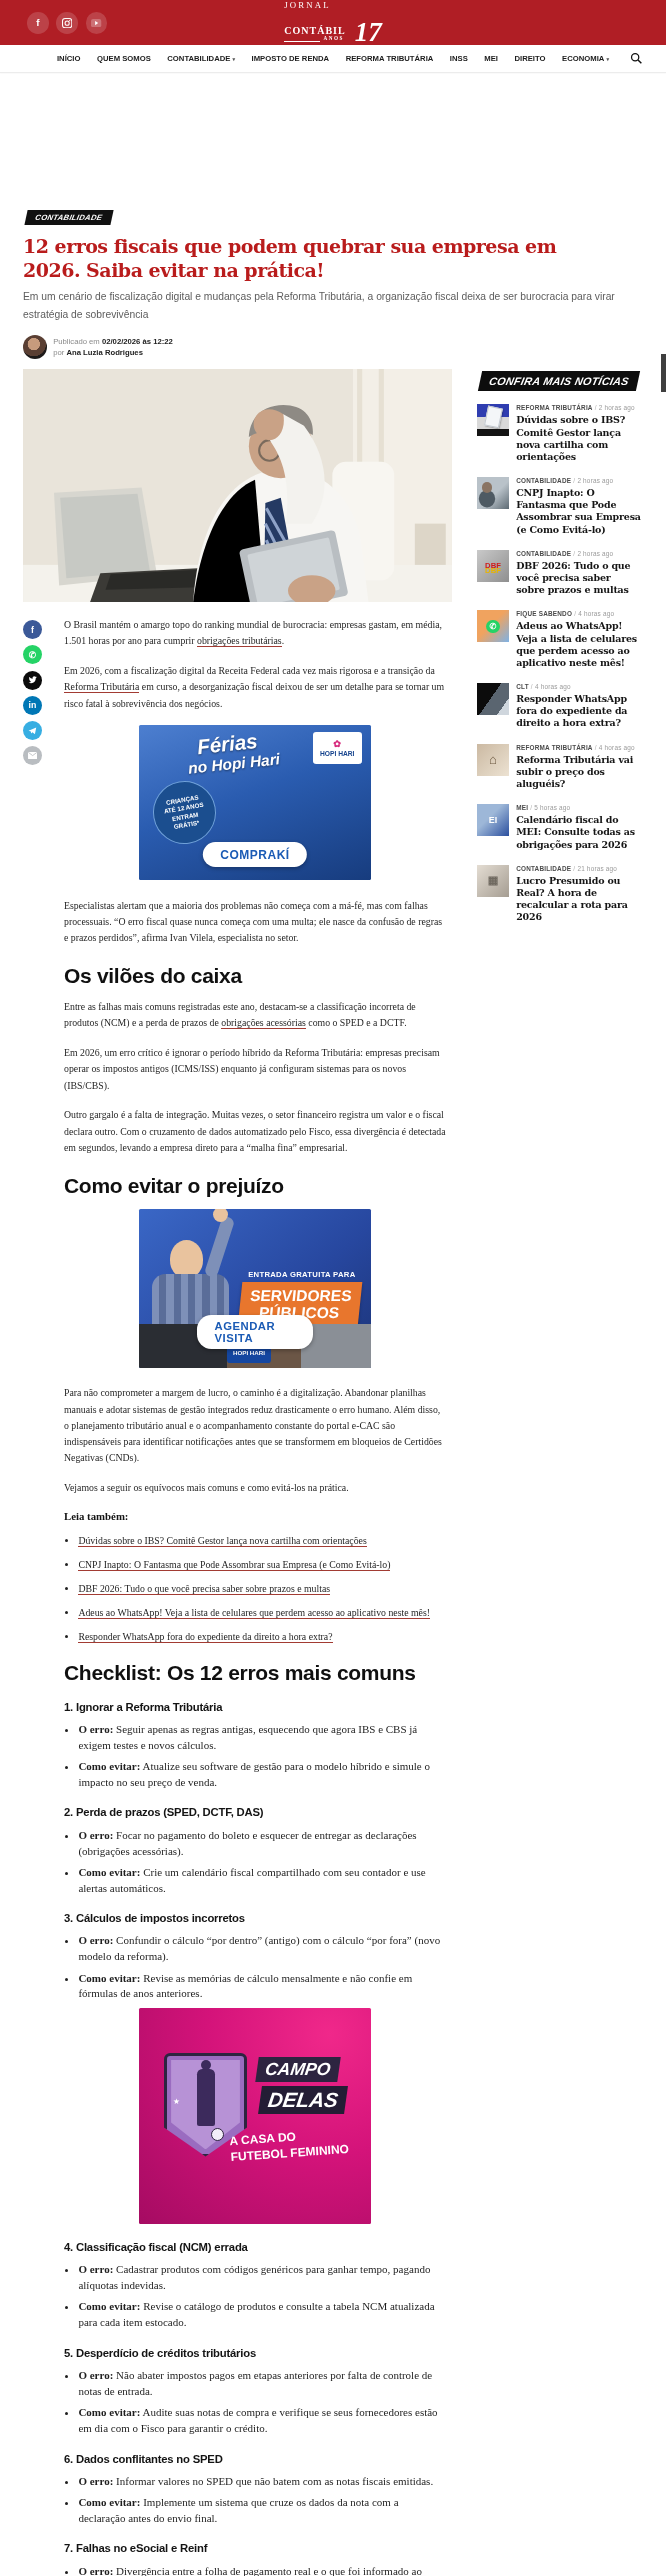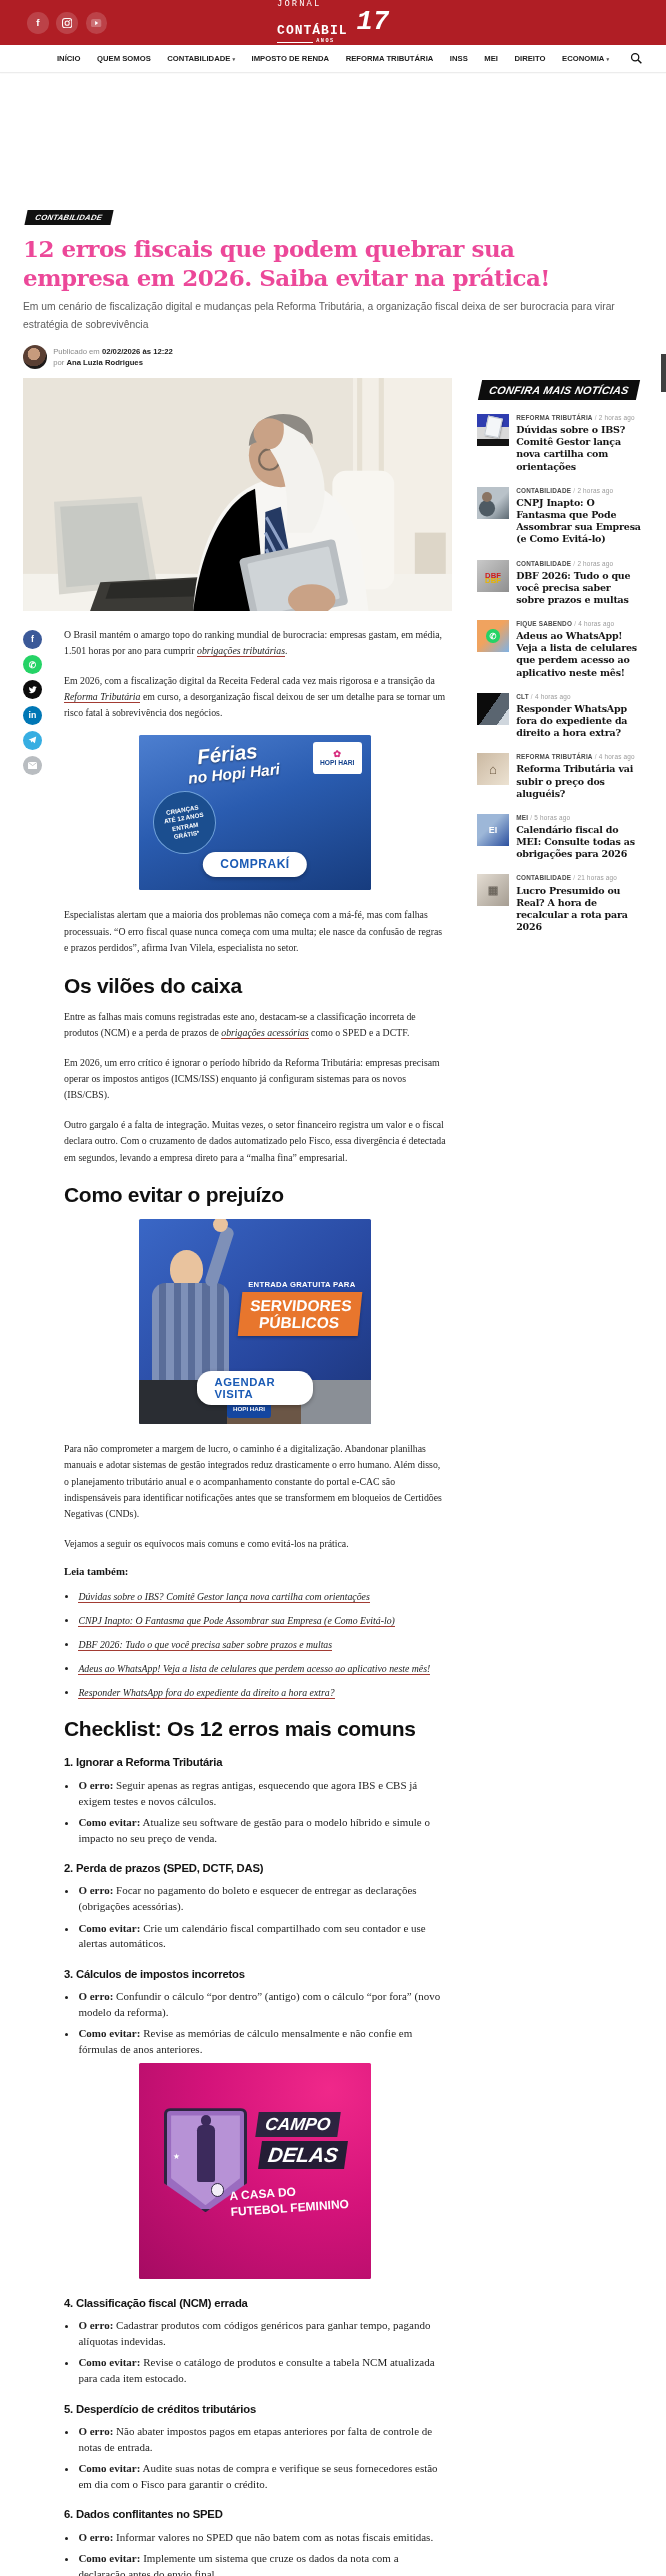--- a/index.html
+++ b/index.html
@@ -2,37 +2,37 @@
 <html lang="pt-BR" style="font-size:8.2px"><head>
 <meta charset="utf-8">
 <style>
   html,body{margin:0;padding:0;}
   body{width:666px;background:#fff;color:#222;font-family:"Liberation Serif",serif;position:relative;}
   
   .topbar{background:#b01e25;height:45px;position:relative;display:flex;align-items:center;justify-content:center;}
   .socials{position:absolute;left:27px;top:12px;display:flex;gap:7.7px;}
   .soc{width:21.6px;height:21.6px;border-radius:50%;background:rgba(255,255,255,.16);color:#fff;display:flex;align-items:center;justify-content:center;font-family:"Liberation Sans",sans-serif;font-weight:bold;font-size:9.8px;cursor:pointer;}
   .soc svg{display:block;}
-  .logo{color:#fff;font-family:Liberation Mono, monospace;display:flex;align-items:center;gap:9px;cursor:pointer;}
+  .logo{color:#fff;font-family:Liberation Serif, serif;display:flex;align-items:flex-end;gap:9px;cursor:pointer;}
   .logo-left{text-align:left;line-height:1;}
   .logo-l1{font-size:8.8px;letter-spacing:2.1px;font-weight:400;}
-  .logo-l2{font-size:13px;font-weight:700;letter-spacing:1px;margin-top:16px;}
+  .logo-l2{font-size:10px;font-weight:700;letter-spacing:1px;margin-top:16px;}
   .logo-rule{border-top:1px solid #fff;margin-top:2.6px;width:36px;display:inline-block;}
   .logo-anos{font-size:5.2px;font-weight:700;letter-spacing:1.5px;vertical-align:1.5px;margin-left:3.1px;}
   .logo-num{font-size:27px;font-weight:700;font-style:italic;line-height:.9;}
   
   .nav{height:27px;background:#fff;border-bottom:0.5px solid #ececec;display:flex;align-items:center;justify-content:center;gap:16.5px;font-family:"Liberation Sans",sans-serif;font-weight:700;font-size:7.7px;color:#1b1b1b;position:relative;box-shadow:0 0.5px 1.5px rgba(0,0,0,.06);}
   .nav-item{cursor:pointer;white-space:nowrap;display:flex;align-items:center;gap:2.1px;}
   .caret{font-size:5.2px;color:#555;}
   .search-btn{position:absolute;right:24px;top:7.2px;cursor:pointer;}
   
   .top-ad-slot{height:137px;}
   .page{padding:0 26px 0 23px;}
   .badge{display:inline-block;background:#111;color:#fff;font-family:"Liberation Sans",sans-serif;font-style:italic;font-weight:700;font-size:7.7px;letter-spacing:0.3px;padding:3.1px 9.3px;transform:skewX(-12deg);margin-left:3.1px;}
-  h1.title{font-family:"DejaVu Serif",serif;font-weight:700;font-size:23px;line-height:1.22;letter-spacing:-0.5px;color:#ec4899;margin:10.3px 0 6.2px;width:592px;}
+  h1.title{font-family:"DejaVu Serif",serif;font-weight:700;font-size:19px;line-height:1.22;letter-spacing:-0.5px;color:#b91c1c;margin:10.3px 0 6.2px;width:592px;}
   .subtitle{font-family:"Liberation Sans",sans-serif;font-size:10.3px;line-height:1.75;color:#5d5d5d;width:611px;margin:0 0 11.3px;}
   .byline{display:flex;align-items:center;gap:6.2px;margin:2.1px 0 9.3px;font-family:"Liberation Sans",sans-serif;font-size:7.7px;color:#8a8a8a;}
   .avatar{width:24px;height:24px;border-radius:50%;background:radial-gradient(circle at 45% 38%,#c79b7d 0 30%,#5a3f33 32% 60%,#1d1a19 62%);flex:none;}
   .byline b{color:#222;}
   .byline .line{line-height:1.45;}
   
   .columns{display:flex;align-items:flex-start;}
   .main{width:429px;flex:none;}
   .hero{width:429px;height:233px;overflow:hidden;background:#e9e4da;}
   .sidebar{width:164px;flex:none;margin-left:25px;}
@@ -61,41 +61,41 @@
   .sb-meta .sep{color:#b3b3b3;font-weight:400;margin:0 2.1px;}
   .sb-meta .time{color:#9a9a9a;font-weight:400;}
   .sb-title{font-family:"DejaVu Serif",serif;font-weight:700;font-size:9.5px;line-height:1.28;color:#161616;margin-top:3.1px;letter-spacing:-0.2px;}
   
   .article{position:relative;margin-top:15.5px;}
   .share{position:absolute;left:0;top:3.1px;display:flex;flex-direction:column;gap:6.2px;}
   .share .sbtn{width:19px;height:19px;border-radius:50%;color:#fff;display:flex;align-items:center;justify-content:center;font-family:"Liberation Sans",sans-serif;font-weight:bold;font-size:8.8px;cursor:pointer;}
   .c-fb{background:#3b5998;} .c-wa{background:#25d366;} .c-tw{background:#0b0b0b;} .c-in{background:#0077b5;font-size:7.2px;} .c-tg{background:#37aee2;} .c-ml{background:#b9bdc1;}
   .article-body{margin-left:41px;width:382px;}
   .article-body p{font-size:9.8px;line-height:1.66;margin:0 0 13.4px;color:#1f1f1f;}
-  a.rl{color:#242424;text-decoration:none;border-bottom:1.5px solid #a23b33;cursor:pointer;font-style:italic;}
+  a.rl{color:#242424;text-decoration:none;border-bottom:1.5px solid #a23b33;cursor:pointer;}
   h2.sec{font-family:"Liberation Sans",sans-serif;font-weight:700;font-size:21px;letter-spacing:-0.3px;color:#101010;margin:17.5px 0 11.3px;}
   h3.item{font-family:Liberation Sans, sans-serif;font-weight:700;font-size:11.3px;letter-spacing:-0.2px;color:#141414;margin:15.5px 0 9.3px;}
   ul.blist{margin:0 0 5.2px;padding-left:14.4px;}
   ul.blist li{font-size:11px;line-height:1.45;margin-bottom:5.2px;color:#1f1f1f;}
   ul.blist li b{font-weight:700;}
   .leia{font-family:"Liberation Serif",serif;font-weight:700;font-size:10.8px;margin:3.1px 0 12.4px;color:#141414;}
   ul.leia-list{margin:0 0 9.3px;padding-left:14.4px;}
   ul.leia-list li{font-size:9.8px;line-height:1.4;margin-bottom:10.3px;}
   
   .ad{position:relative;margin:4.1px auto 17.5px;overflow:hidden;border-radius:1.5px;cursor:pointer;font-family:"Liberation Sans",sans-serif;}
   .ad1{width:232px;height:155px;background:linear-gradient(160deg,#4d7fd0 0%,#2a5cb0 45%,#173c7e 100%);}
   .ad-script{color:#fff;font-style:italic;font-weight:700;text-shadow:0 1px 2.1px rgba(0,0,0,.45);transform:rotate(-6deg);}
   .ad1 .s1{position:absolute;left:58px;top:7.2px;font-size:20.6px;}
   .ad1 .s2{position:absolute;left:49px;top:30px;font-size:15.5px;}
   .ad-circle{position:absolute;left:14.4px;top:56px;width:61px;height:61px;border-radius:50%;background:#1b4e8f;border:1.5px solid #6fa0d8;color:#fff;display:flex;flex-direction:column;align-items:center;justify-content:center;font-weight:700;font-size:6.2px;line-height:1.35;transform:rotate(-10deg);text-align:center;}
   .ad-pill{position:absolute;left:50%;transform:translateX(-50%);bottom:13.4px;background:#fff;border-radius:14.4px;padding:5.2px 17.5px;color:#1b5bb5;font-weight:700;font-size:12px;letter-spacing:0.5px;box-shadow:0 1.5px 4.1px rgba(0,0,0,.3);}
   .hopi-flag{position:absolute;background:#fff;border-radius:3.1px;color:#13418c;display:flex;flex-direction:column;align-items:center;justify-content:center;font-weight:700;}
   .ad1 .hopi-flag{right:9.3px;top:7.2px;width:49px;height:32px;font-size:6.7px;}
   .hopi-burst{color:#d62a7c;font-size:9.3px;line-height:1;}
-  .ad2{width:232px;height:205px;background:linear-gradient(140deg,#3a67c6 0%,#27479f 60%,#1c3478 100%);}
+  .ad2{width:232px;height:159px;background:linear-gradient(140deg,#3a67c6 0%,#27479f 60%,#1c3478 100%);}
   .ad2 .top-line{position:absolute;right:15.5px;top:61px;color:#fff;font-weight:700;font-size:7.7px;letter-spacing:0.3px;}
   .ribbon{position:absolute;right:11.3px;top:73px;background:#e8762d;color:#fff;font-weight:700;font-size:15.5px;line-height:1.1;padding:5.2px 9.3px;transform:skewX(-6deg);text-align:center;box-shadow:0 1.5px 3.1px rgba(0,0,0,.3);}
   .ad2 .person{position:absolute;left:13.4px;top:31px;width:77px;height:180px;}
   .ad2 .head{width:33px;height:38px;border-radius:50% 50% 46% 46%;background:#e9c39e;margin-left:17.5px;}
   .ad2 .body{width:77px;height:108px;border-radius:13.4px 13.4px 0 0;background:repeating-linear-gradient(90deg,#7e90b8 0 7.2px,#5a6d99 7.2px 14.4px);margin-top:-4.1px;}
   .ad2 .arm{position:absolute;right:3.1px;top:-24px;width:13.4px;height:62px;background:#7e90b8;border-radius:6.2px;transform:rotate(18deg);}
   .ad2 .fist{position:absolute;right:1px;top:-33px;width:15.5px;height:15.5px;border-radius:50%;background:#e9c39e;}
   .ad2 .photo-strip{position:absolute;left:0;right:0;bottom:0;height:44px;background:linear-gradient(90deg,#2a2d33 0 38%,#6b5646 38% 70%,#8a8f96 70%);}
   .ad2 .ad-pill{bottom:18.5px;font-size:11.3px;}
   .ad2 .hopi-flag{left:88px;bottom:5.2px;width:44px;height:29px;font-size:6.2px;background:#1446a0;color:#fff;}

